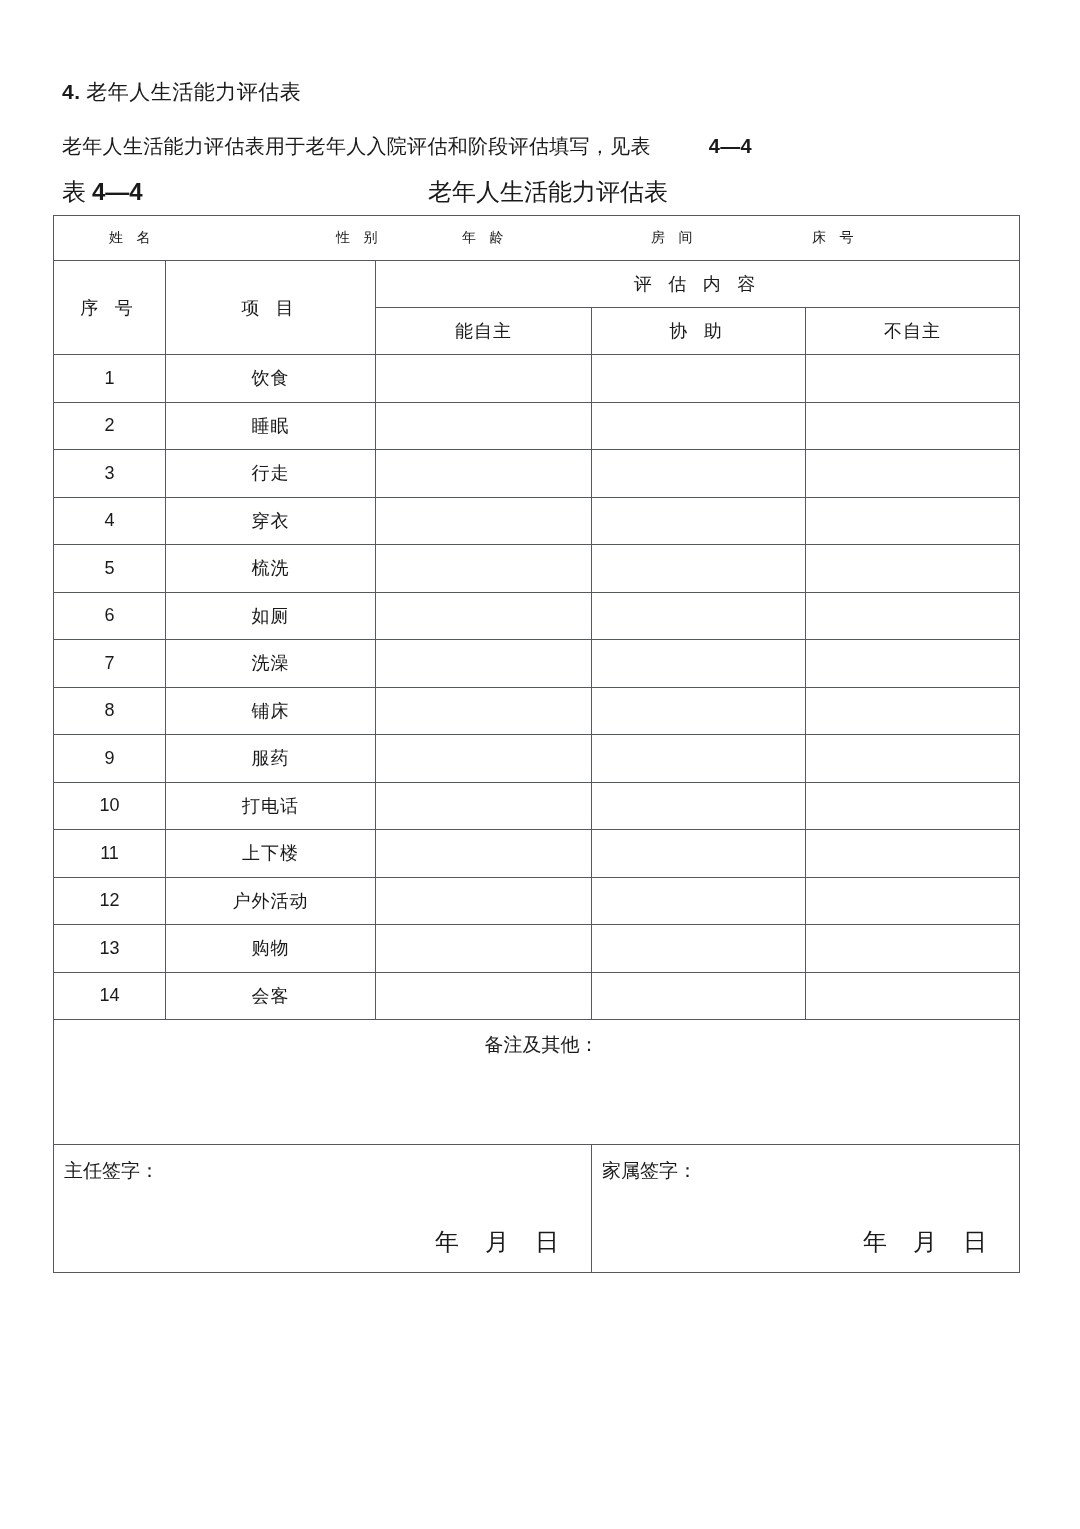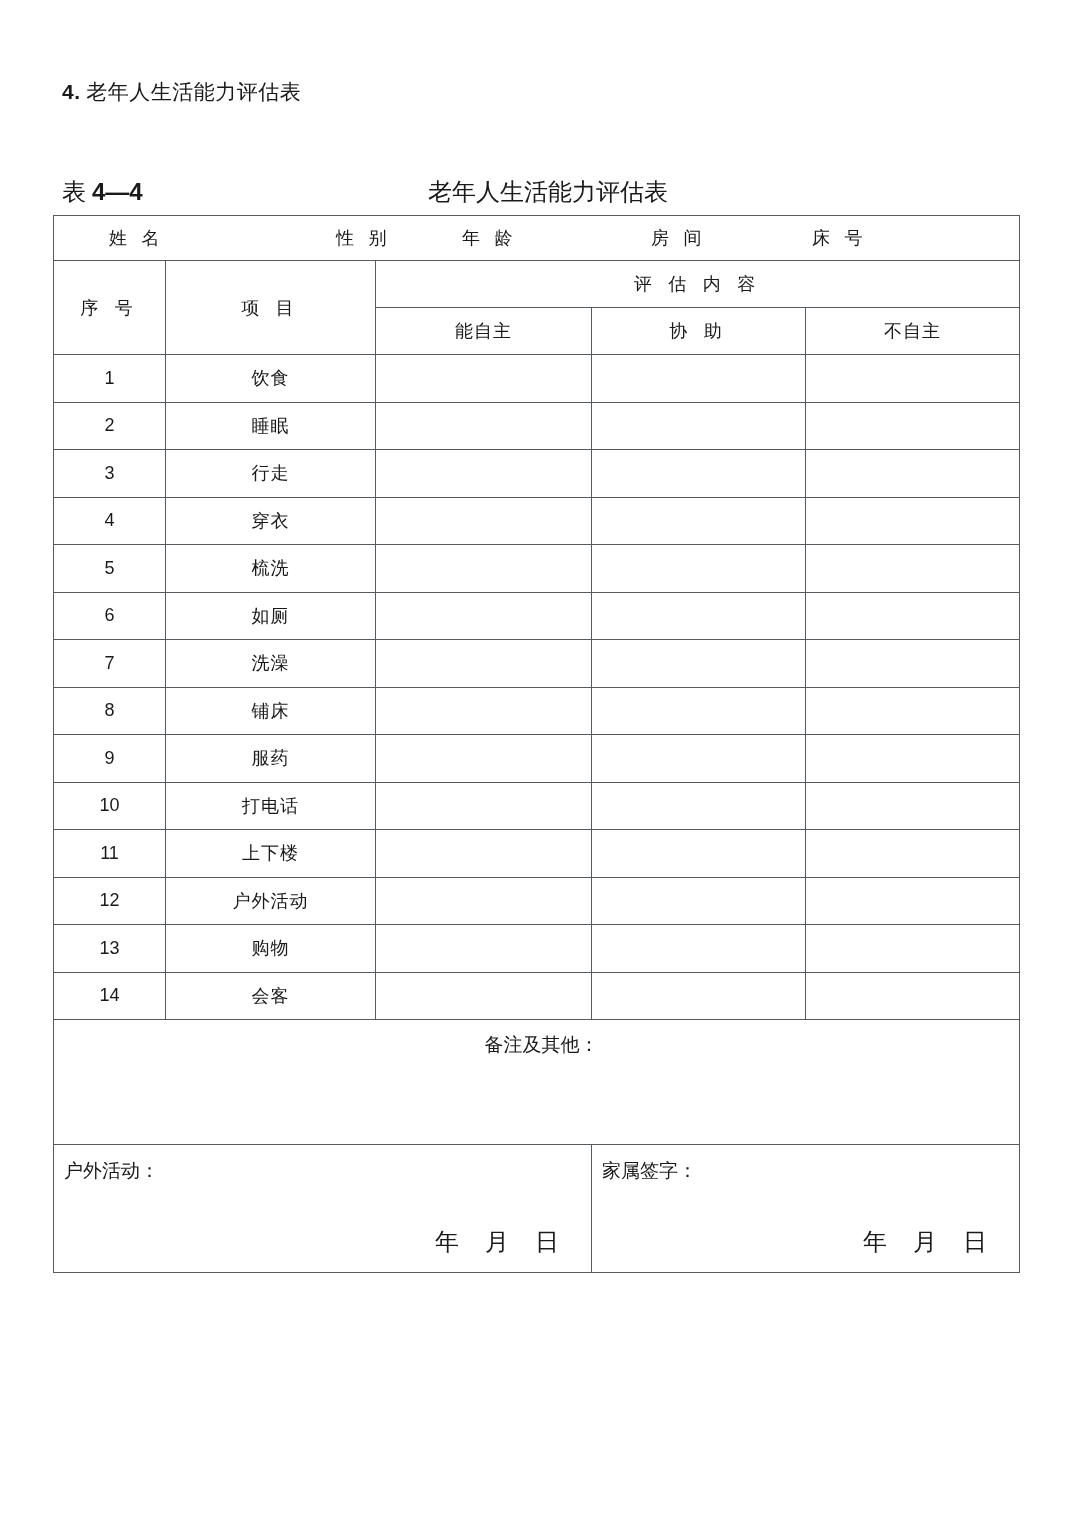--- a/index.html
+++ b/index.html
@@ -97,21 +97,21 @@
     padding-left: 0 !important;
   }
   .ident-inner {
     position: relative;
     height: 44px;
   }
   .ident-inner span {
     position: absolute;
     top: 50%;
     transform: translateY(-50%);
-    font-size: 18px;
+    font-size: 14px;
     letter-spacing: 5px;
     white-space: nowrap;
   }
   .ident-name   { left: 55px; }
   .ident-gender { left: 252px; margin-left: 30px; }
   .ident-age    { left: 408px; }
   .ident-room   { left: 597px; }
   .ident-bed    { left: 758px; }
 
   .hdr-span { height: 47px; }
@@ -155,20 +155,23 @@
 </head>
 <body>
 
 <div class="page">
 
   <div class="doc-heading">
     <span class="num">4.</span>
     <span>老年人生活能力评估表</span>
   </div>
 
+  <div class="intro-line">
+    <span>老年人生活能力评估表用于老年人入院评估和阶段评估填写，见表</span><span class="ref">4—4</span>
+  </div>
 
   <div class="table-caption-row">
     <span class="cap-left"><span>表</span> <span class="capnum">4—4</span></span>
     <span class="cap-center">老年人生活能力评估表</span>
   </div>
 
   <table class="form-table">
     <colgroup>
       <col style="width:112px">
       <col style="width:210px">
@@ -302,21 +305,21 @@
       </tr>
 
       <tr>
         <td class="notes-cell" colspan="5">
           <div class="notes-inner">备注及其他：</div>
         </td>
       </tr>
 
       <tr>
         <td class="sign-cell" colspan="3">
-          <div class="sign-label">户外活动：</div>
+          <div class="sign-label">主任签字：</div>
           <div class="sign-date">年 月 日</div>
         </td>
         <td class="sign-cell" colspan="2">
           <div class="sign-label">家属签字：</div>
           <div class="sign-date">年 月 日</div>
         </td>
       </tr>
 
     </tbody>
   </table>

